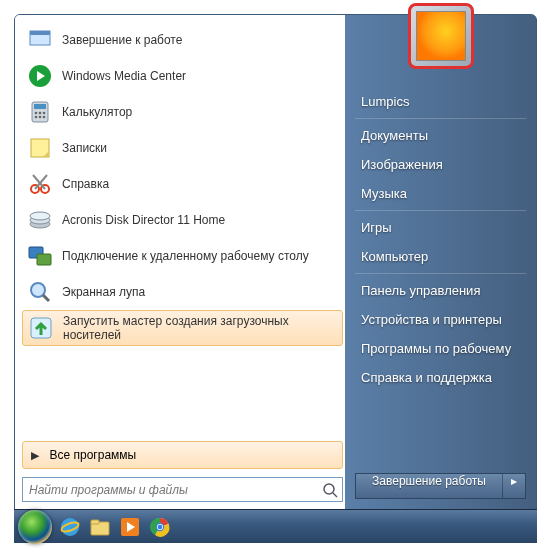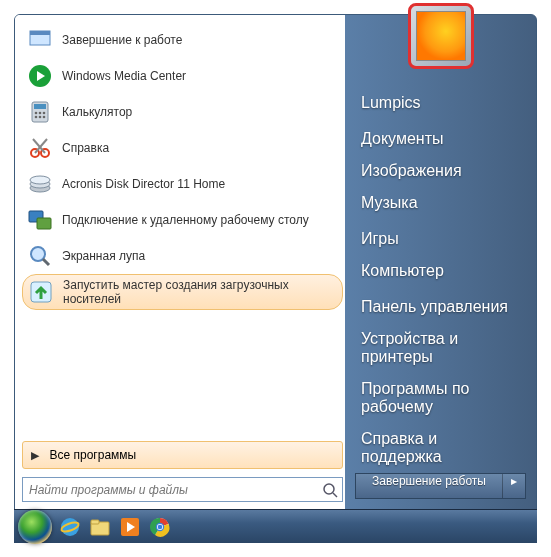--- a/index.html
+++ b/index.html
@@ -18,21 +18,21 @@
   width: 330px; background: #fff; border-radius: 5px 0 0 0;
   padding: 7px 2px 7px 7px; display: flex; flex-direction: column;
 }
 .program-list { flex: 1; overflow: hidden; }
 .prog-item {
   display: flex; align-items: center; height: 36px; padding: 0 4px;
   cursor: pointer; color: #333;
 }
 .prog-item.highlight {
   background: linear-gradient(to bottom, #fff0e0, #ffe0b8);
-  border: 1px solid #f0c070; border-radius: 14px;
+  border: 1px solid #f0c070; border-radius: 3px;
 }
 .prog-item .pic { width: 28px; height: 28px; margin-right: 8px; display: flex; align-items: center; justify-content: center; }
 .prog-item .txt { flex: 1; line-height: 1.2; }
 .all-programs {
   display: flex; align-items: center; height: 28px; padding: 0 8px;
   background: linear-gradient(to bottom, #fff2e4, #ffe2bc);
   border: 1px solid #f0c070; border-radius: 3px; margin-top: 2px; cursor: pointer;
 }
 .all-programs .arrow { margin-right: 10px; font-size: 11px; color: #333; }
 .search-row { margin-top: 8px; display: flex; border-radius: 6px; }
@@ -58,21 +58,21 @@
   display: flex; align-items: center; justify-content: center;
 }
 .user-pic-inner {
   width: 50px; height: 50px;
   background:
     radial-gradient(circle at 60% 40%, #ffd020 0%, #ff9a10 50%, #ff7800 70%),
     #ff9020;
   border: 1px solid #888;
 }
 .right-item {
-  padding: 7px 16px; cursor: pointer; color: #fff; font-size: 16px;
+  padding: 7px 16px; cursor: pointer; color: #fff; font-size: 13px;
   text-shadow: 0 1px 2px rgba(0,0,0,.5);
 }
 .right-sep { height: 1px; background: rgba(255,255,255,.2); margin: 2px 10px; }
 .shutdown-row {
   margin: auto 10px 10px 10px; display: flex;
 }
 .shutdown-btn {
   flex: 1; display: flex; align-items: flex-start;
   background: linear-gradient(to bottom, #6a88aa, #4a668a);
   border: 1px solid #2d4560; height: 26px; cursor: pointer;
@@ -132,20 +132,29 @@
                 <rect x="7" y="5" width="12" height="5" fill="#4a90c0"></rect>
                 <circle cx="9" cy="14" r="1.3" fill="#666"></circle>
                 <circle cx="13" cy="14" r="1.3" fill="#666"></circle>
                 <circle cx="17" cy="14" r="1.3" fill="#666"></circle>
                 <circle cx="9" cy="18" r="1.3" fill="#666"></circle>
                 <circle cx="13" cy="18" r="1.3" fill="#666"></circle>
                 <circle cx="17" cy="18" r="1.3" fill="#666"></circle>
               </svg>
             </span>
         <span class="txt">Калькулятор</span>
+      </div>
+      <div class="prog-item">
+        <span class="pic">
+              <svg width="26" height="26">
+                <rect x="4" y="4" width="18" height="18" fill="#fff09a" stroke="#c8b040"></rect>
+                <polygon points="16,22 22,16 22,22" fill="#e0c860"></polygon>
+              </svg>
+            </span>
+        <span class="txt">Записки</span>
       </div>
       <div class="prog-item">
         <span class="pic">
               <svg width="26" height="26">
                 <circle cx="8" cy="18" r="4" fill="none" stroke="#e04020" stroke-width="2"></circle>
                 <circle cx="18" cy="18" r="4" fill="none" stroke="#e04020" stroke-width="2"></circle>
                 <line x1="8" y1="18" x2="20" y2="4" stroke="#888" stroke-width="2"></line>
                 <line x1="18" y1="18" x2="6" y2="4" stroke="#888" stroke-width="2"></line>
               </svg>
             </span>

